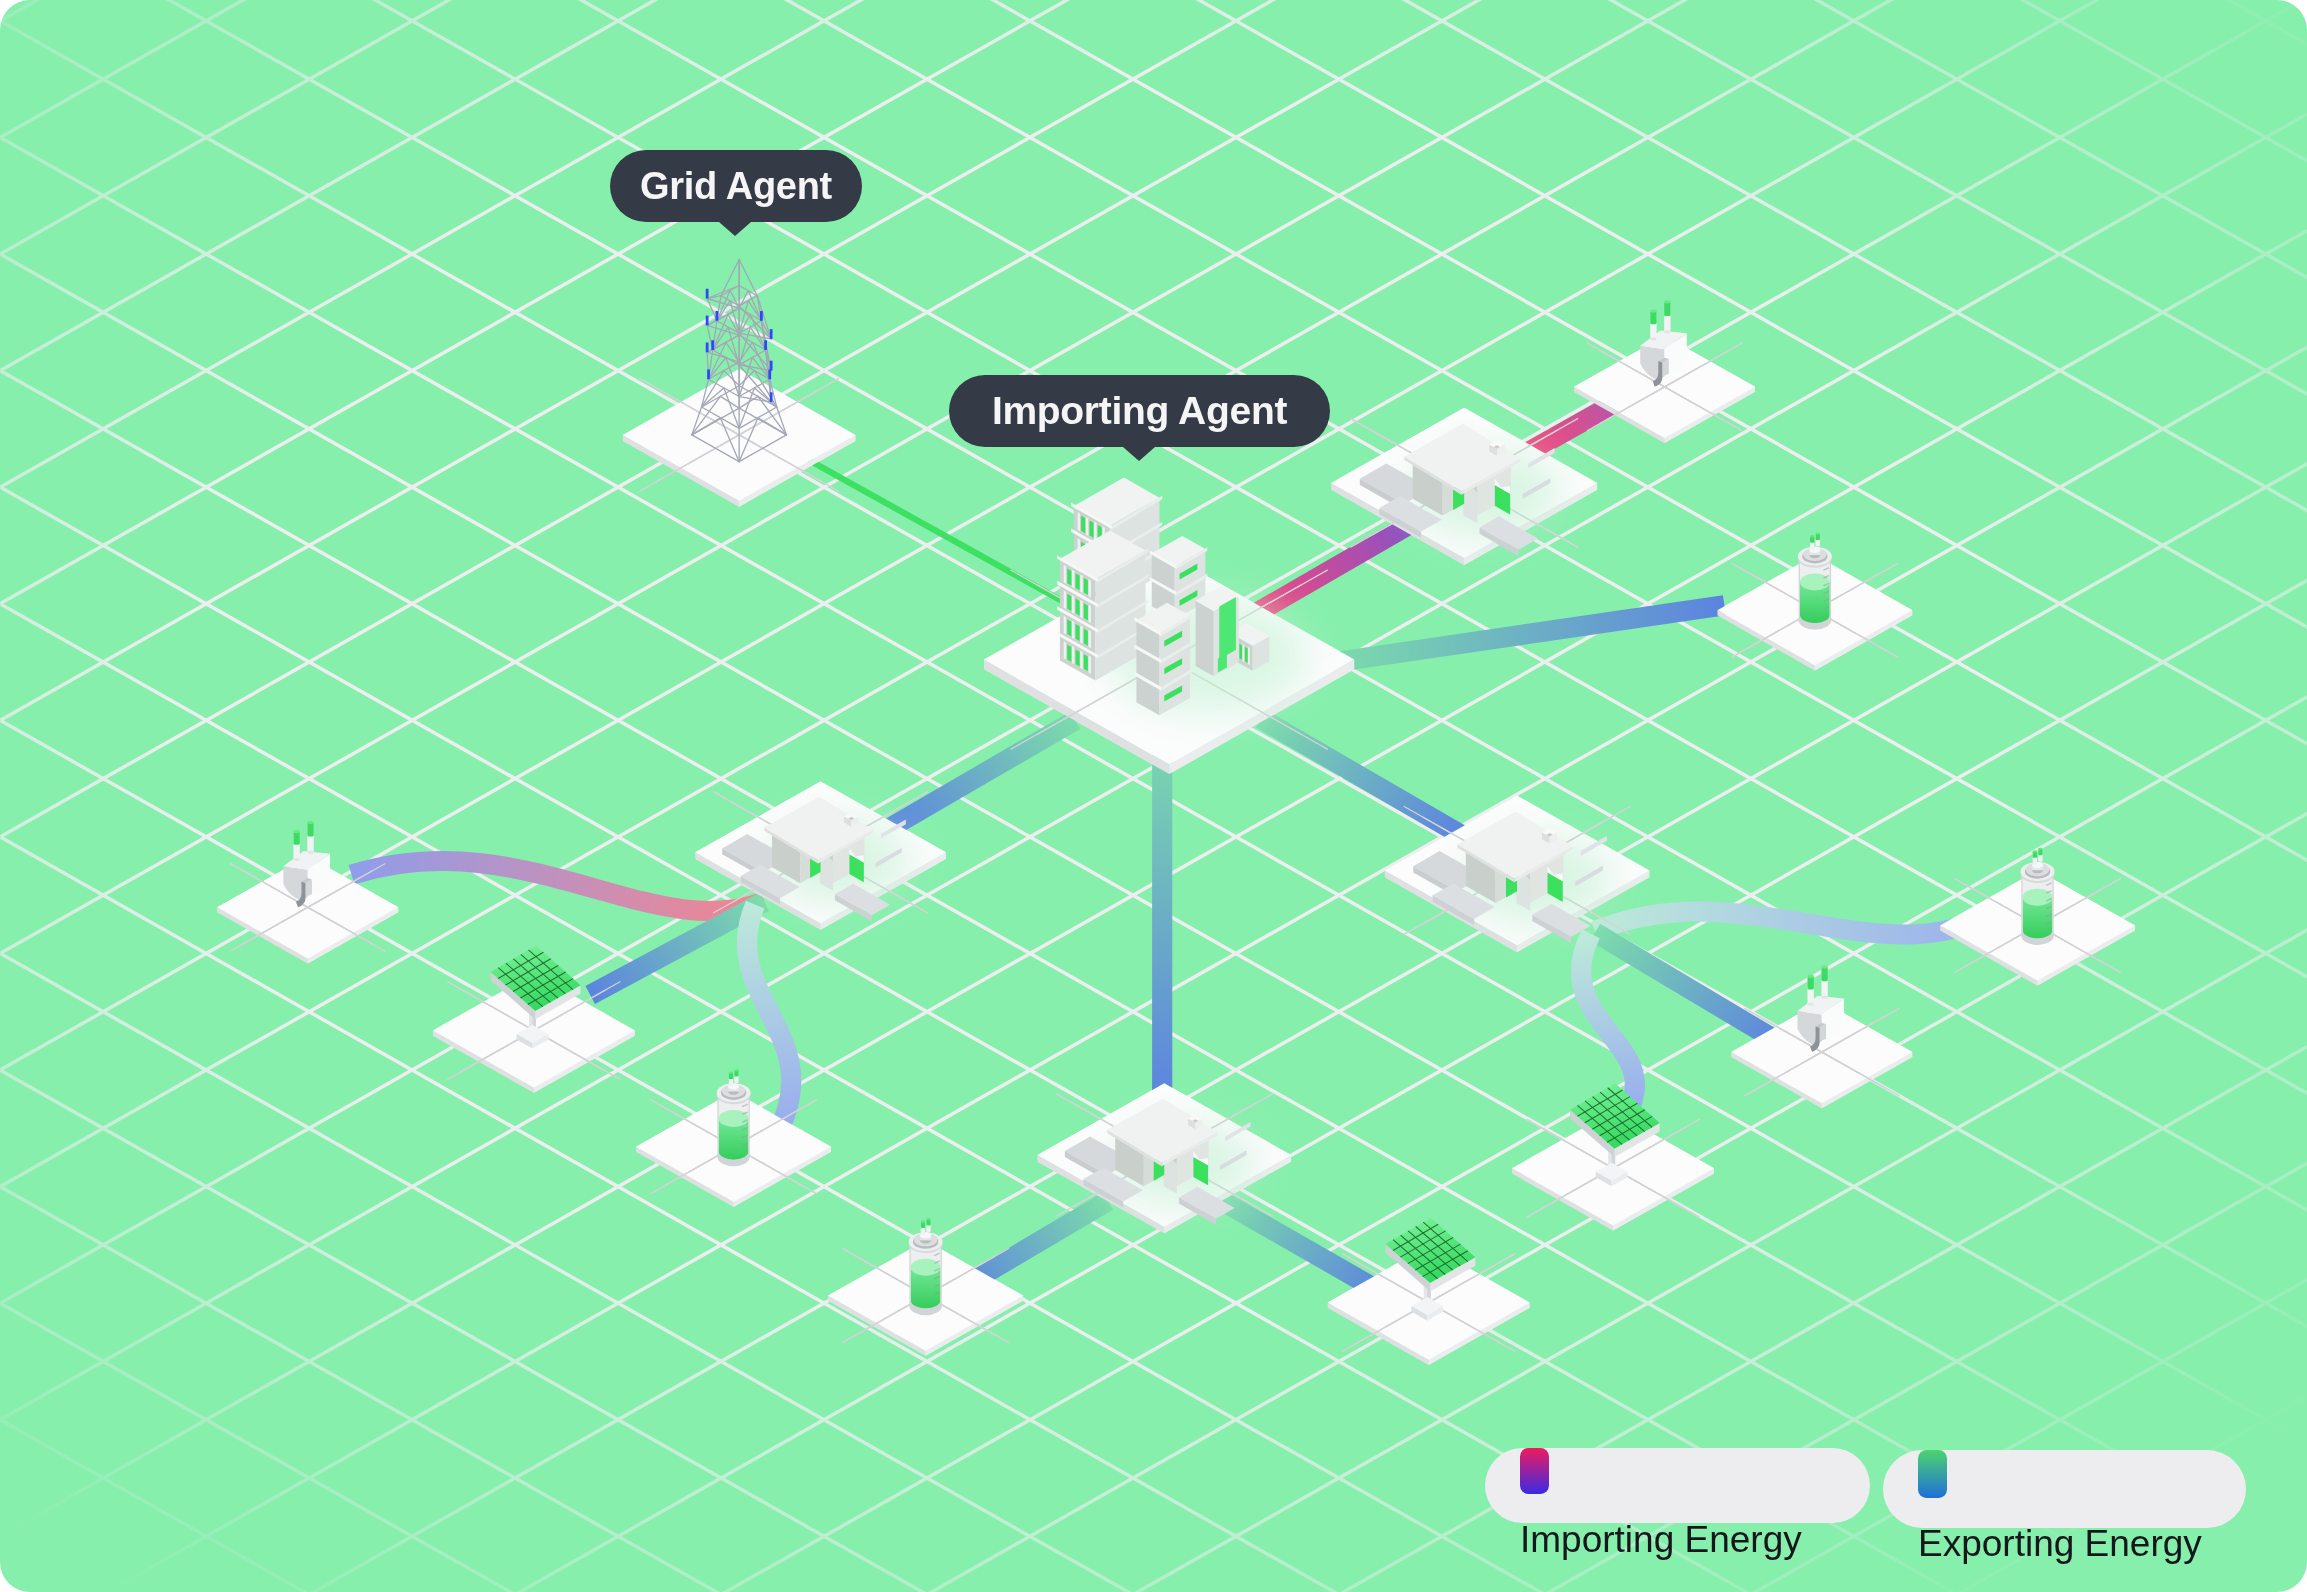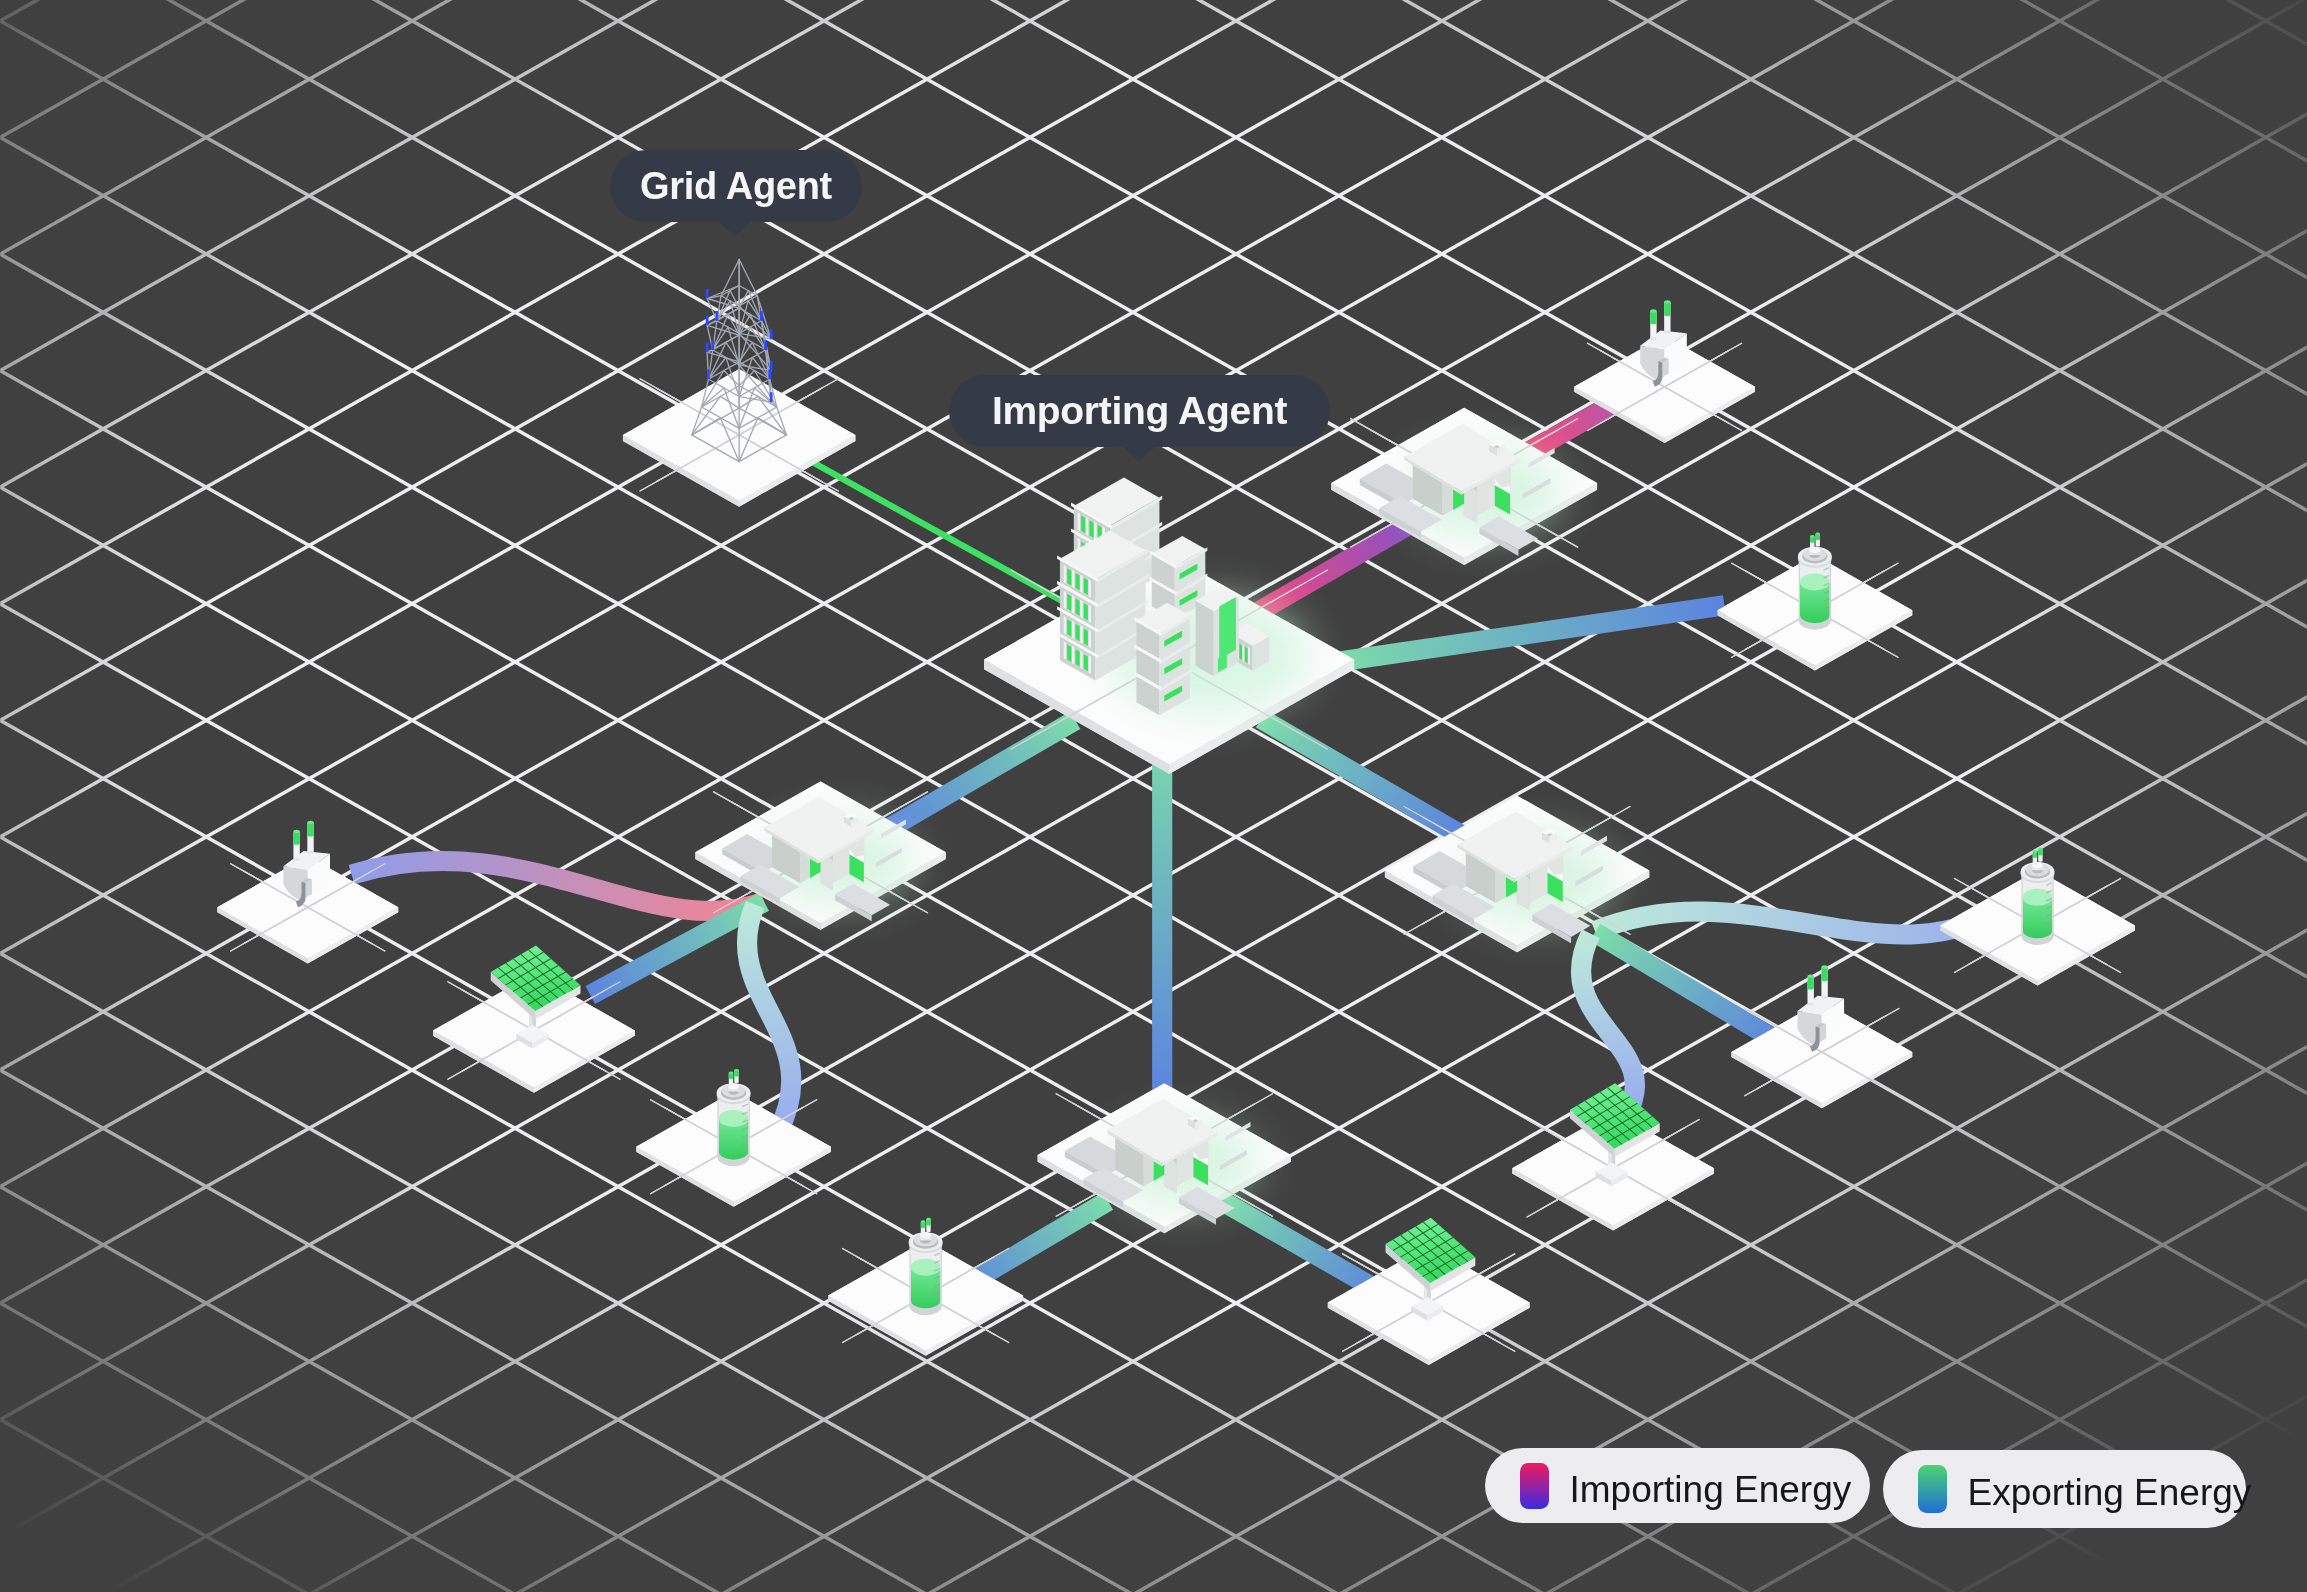--- a/index.html
+++ b/index.html
@@ -1,21 +1,21 @@
 <!DOCTYPE html>
 <html style="font-size:11px"><head>
 <meta charset="utf-8">
 <style>
   html,body{margin:0;padding:0;background:#fff;}
   body{width:2307px;height:1592px;overflow:hidden;font-family:"Liberation Sans",sans-serif;}
-  #stage{position:relative;width:2307px;height:1592px;background:#404040;overflow:hidden;}
+  #stage{position:relative;width:2307px;height:1592px;background:#86efac;overflow:hidden;border-radius:30px;}
   svg{display:block;position:absolute;left:0;top:0;}
   .pill{position:absolute;background:#343a46;color:#f5f5f6;border-radius:695px;display:flex;align-items:center;justify-content:center;font-weight:600;letter-spacing:-0.3px;}
   .pill .tail{position:absolute;left:50%;width:0;height:0;}
-  .legend{position:absolute;display:flex;align-items:center;background:#ededef;border-radius:695px;}
+  .legend{position:absolute;display:flex;align-items:flex-start;background:#ededef;border-radius:695px;flex-direction:column;}
   .legend .swatch{border-radius:8.4px;flex:none;}
   .legend .lbl{color:#15171c;white-space:nowrap;}
 </style>
 </head>
 <body>
 
 <div id="stage">
   <svg id="scene" width="2307" height="1592" viewBox="0 0 3315 2288">
       <defs>
         <filter id="blurA" x="-60%" y="-60%" width="220%" height="220%">

